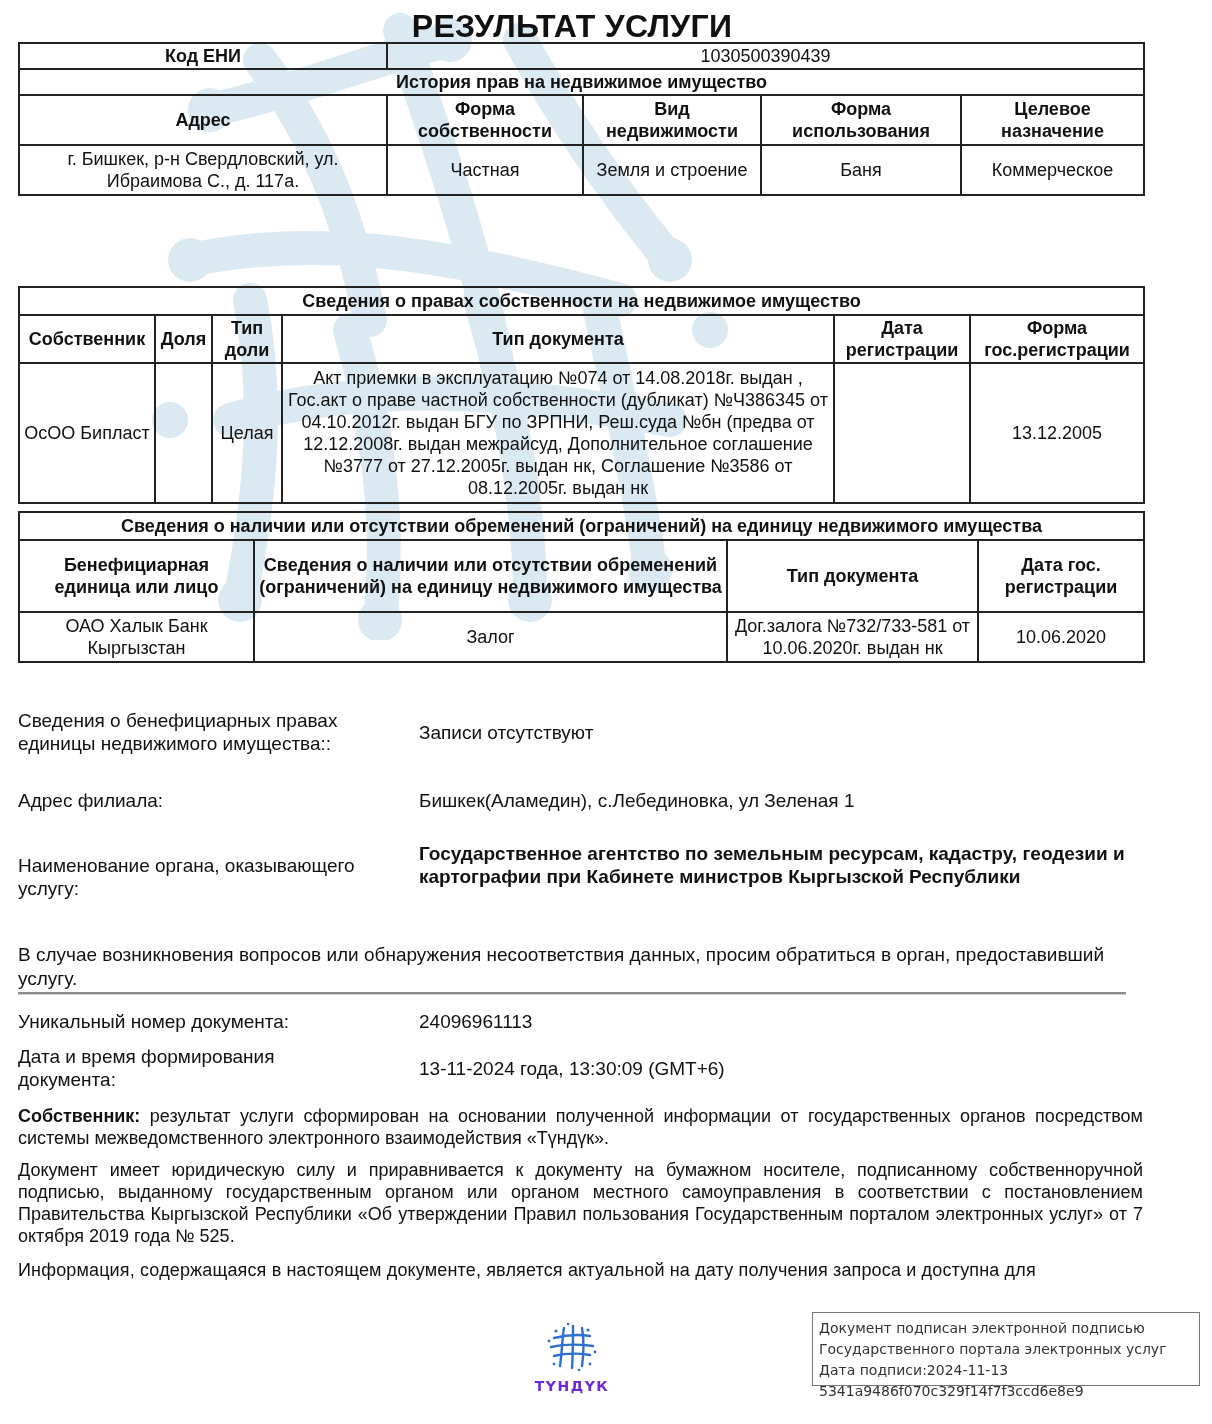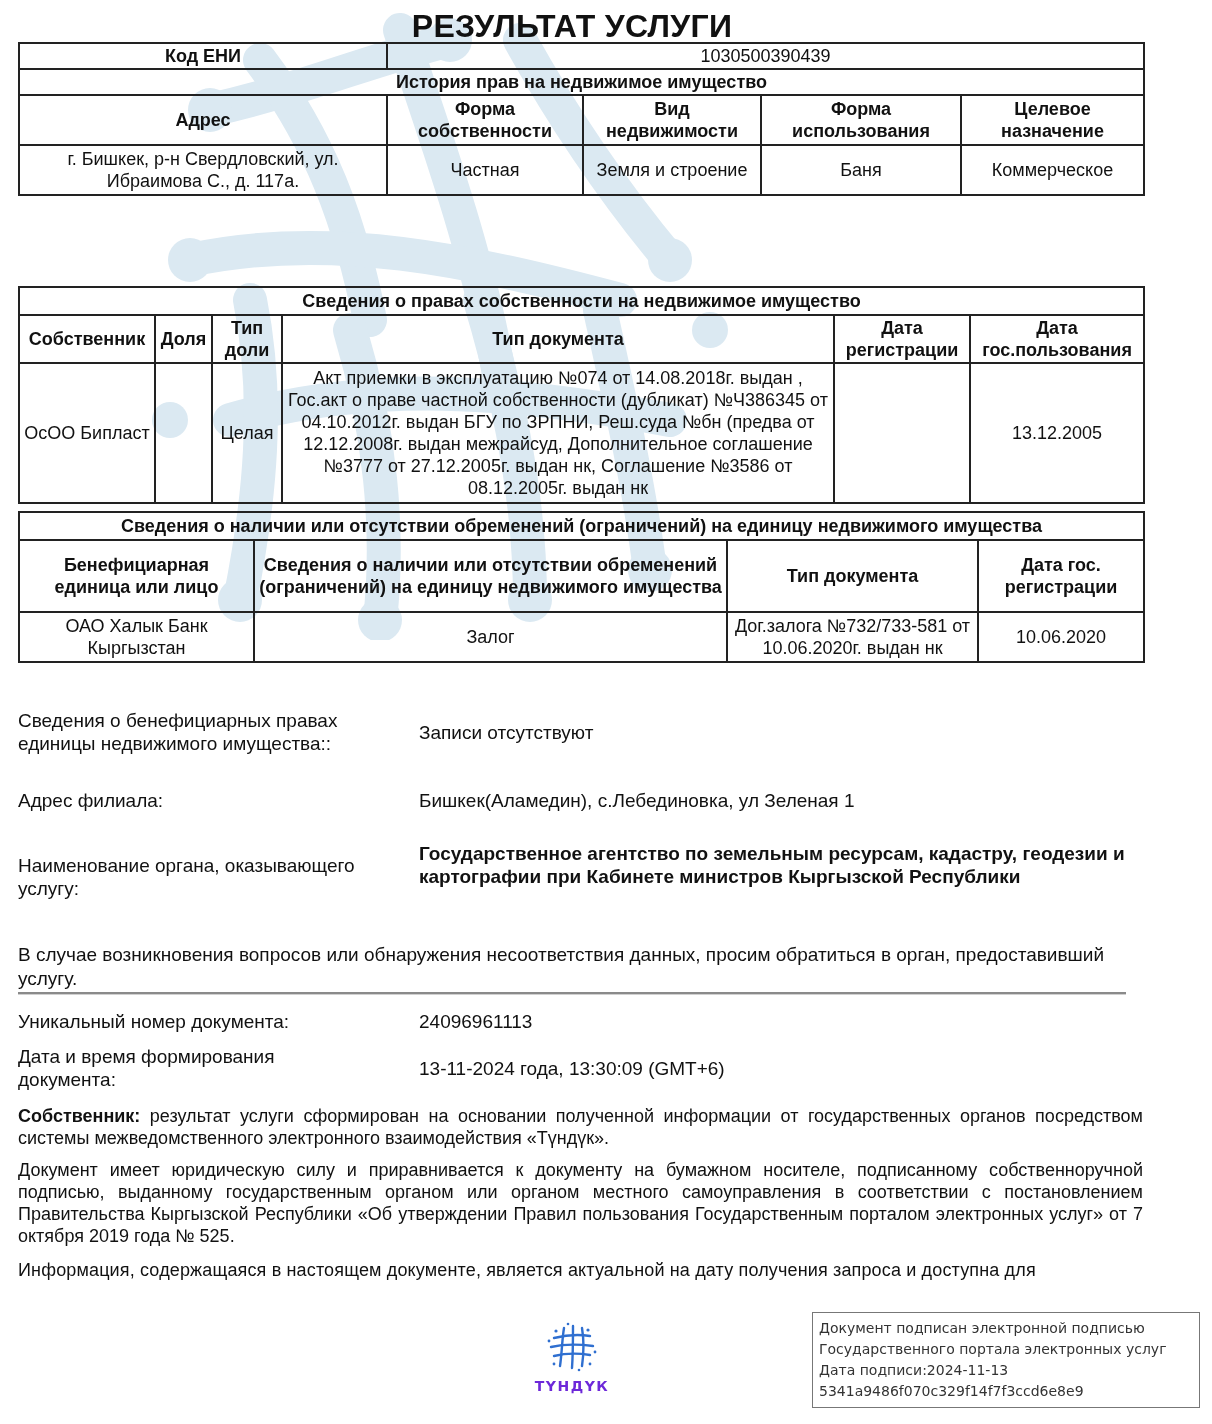--- a/index.html
+++ b/index.html
@@ -18,21 +18,21 @@
   .t3 { top: 511px; }
   .t1 .rowh { height: 24px; }
   .kv { position: absolute; left: 18px; font-size: 19px; line-height: 23px; }
   .kv .k { position: absolute; left: 0; width: 390px; }
   .kv .v { position: absolute; left: 401px; width: 720px; }
   .bold { font-weight: bold; }
   .para { position: absolute; left: 18px; width: 1125px; font-size: 18px; line-height: 22px; text-align: justify; }
   .divider { position: absolute; left: 18px; top: 992px; width: 1108px; height: 2px; background: #8a8a8a; border-bottom: 1px solid #d0d0d0; }
   .logo { position: absolute; left: 532px; top: 1322px; width: 80px; text-align: center; }
   .logo-text { font-family: "DejaVu Sans", sans-serif; font-weight: bold; font-size: 14px; letter-spacing: 1.5px; color: #6d28d9; margin-top: 2px; }
-  .sig { position: absolute; left: 812px; top: 1312px; width: 388px; height: 96px; border: 1px solid #777;
+  .sig { position: absolute; left: 812px; top: 1312px; width: 388px; height: 74px; border: 1px solid #777;
          font-family: "DejaVu Sans", sans-serif; font-size: 14px; line-height: 21px; color: #333; padding: 5px 6px; box-sizing: border-box; }
 </style>
 </head>
 <body>
 
 <svg class="watermark" viewBox="0 0 600 640">
   <g fill="none" stroke="#dbe9f2" stroke-width="34" stroke-linecap="round" stroke-linejoin="round">
     <path d="M60 110 C150 90 220 60 300 40"></path>
     <path d="M110 60 C170 140 200 220 220 320"></path>
     <path d="M250 30 C290 150 330 260 350 380"></path>
@@ -107,21 +107,21 @@
     <tbody>
         <tr style="height:28px">
       <th colspan="6">Сведения о правах собственности на недвижимое имущество</th>
     </tr>
     <tr style="height:48px">
       <th style="padding:1px 2px">Собственник</th>
       <th style="padding:1px 2px">Доля</th>
       <th>Тип доли</th>
       <th>Тип документа</th>
       <th style="padding:1px 2px">Дата регистрации</th>
-      <th style="padding:1px 2px">Дата гос.пользования</th>
+      <th style="padding:1px 2px">Форма гос.регистрации</th>
     </tr>
     <tr style="height:140px">
       <td>ОсОО Бипласт</td>
       <td></td>
       <td style="padding:1px 2px">Целая</td>
       <td>Акт приемки в эксплуатацию №074 от 14.08.2018г. выдан , Гос.акт о праве частной собственности (дубликат) №Ч386345 от 04.10.2012г. выдан БГУ по ЗРПНИ, Реш.суда №бн (предва от 12.12.2008г. выдан межрайсуд, Дополнительное соглашение №3777 от 27.12.2005г. выдан нк, Соглашение №3586 от 08.12.2005г. выдан нк</td>
       <td></td>
       <td>13.12.2005</td>
     </tr>
   </tbody>

